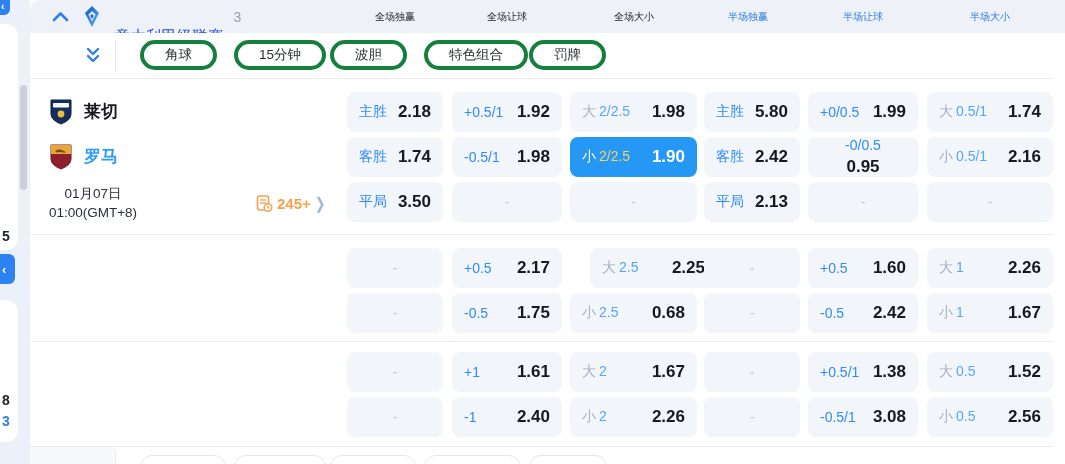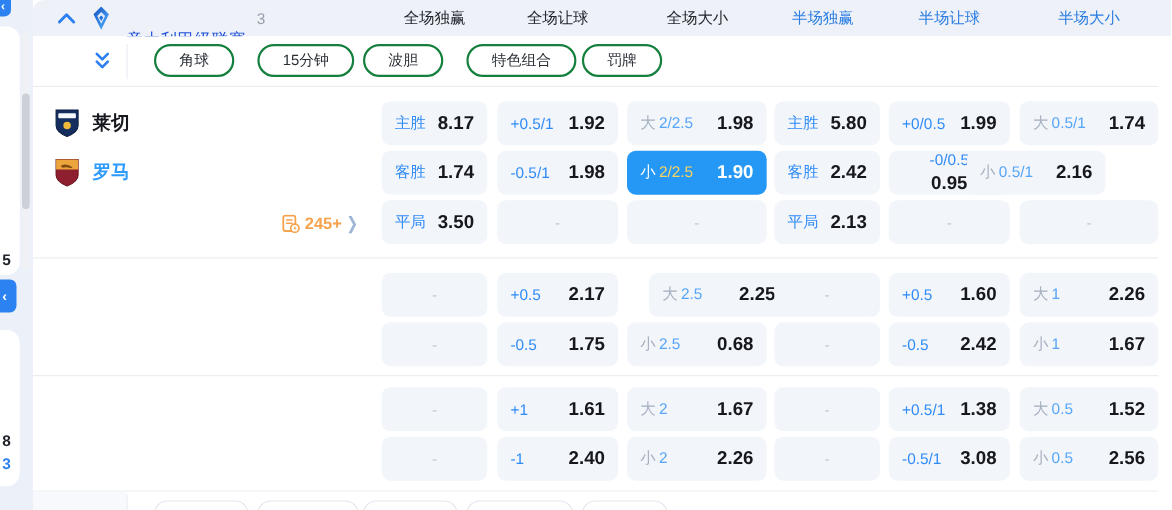--- a/index.html
+++ b/index.html
@@ -19,27 +19,27 @@
   #scroll-track{position:absolute;left:20px;top:30px;width:7px;height:215px;background:#f0f1f4;border-radius:4px;}
   #scroll-thumb{position:absolute;left:20px;top:85px;width:7px;height:105px;background:#cdd0d6;border-radius:4px;cursor:pointer;}
   
   #card{position:absolute;left:30px;top:0;width:1035px;height:464px;background:#fff;border-radius:10px 0 0 0;overflow:hidden;}
   
   #hdr{position:absolute;left:0;top:0;width:100%;height:33px;background:#eef1f8;border-radius:10px 0 0 0;}
   #hdr-left{position:absolute;left:22px;top:0;height:33px;display:flex;align-items:center;gap:14px;}
   #league-title{font-size:15px;font-weight:normal;color:#1d4ed8;letter-spacing:.5px;margin-top:40px;}
   #match-count{font-size:14px;color:#98a0ac;margin-left:-4px;}
   .mkt-hdr{position:absolute;top:0;height:33px;width:130px;display:flex;align-items:center;justify-content:center;
-           font-size:14px;cursor:pointer;}
+           font-size:10px;cursor:pointer;}
   .mkt-hdr.dark{color:#23262c;}
   .mkt-hdr.blue{color:#2a7de1;}
   
   #filter-row{position:absolute;left:0;top:33px;width:100%;height:45px;background:#fff;}
   .vline{position:absolute;left:85px;top:7px;width:1px;height:32px;background:#e8ebf1;}
-  .pill{position:absolute;top:7px;height:30px;border:2px solid #15803d;border-radius:16px;background:#fff;
+  .pill{position:absolute;top:7px;height:30px;border:4px solid #15803d;border-radius:16px;background:#fff;
         display:inline-flex;align-items:center;padding:0 21px;font-size:13.5px;color:#2a2e35;cursor:pointer;box-sizing:border-box;}
   
   .hdivider{position:absolute;left:0;width:1023px;height:1px;background:#e9ebf0;}
   
   .badge{position:absolute;left:20px;width:22px;height:26px;}
   .badge svg{display:block;}
   .team-name{position:absolute;left:54px;font-size:17px;font-weight:bold;color:#16181d;line-height:24px;}
   .team-name.away{color:#2e9bff;cursor:pointer;}
   #match-datetime{position:absolute;left:2px;top:184px;width:122px;text-align:center;font-size:13.5px;color:#2b2f36;line-height:19px;}
   #more-markets{position:absolute;left:226px;top:192px;height:22px;display:flex;align-items:center;gap:4px;cursor:pointer;}
@@ -151,39 +151,43 @@
 
   <div class="badge" style="top:144px;">
     <svg width="22" height="26" viewBox="0 0 22 26">
       <path d="M1 1 H21 V15 Q21 21 11 25 Q1 21 1 15 Z" fill="#8e1f2f" stroke="#6d1523" stroke-width="1"></path>
       <path d="M1 1 H21 V10 H1 Z" fill="#eca43c"></path>
       <path d="M5 7 Q8 4.5 12 6 Q15 7 16 8.5 L14 8.8 Q10 7.5 7 8.6 Z" fill="#7d4a12"></path>
     </svg>
   </div>
   <div class="team-name away" style="top:145px;">罗马</div>
 
+  <div id="match-datetime">
+    <div>01月07日</div>
+    <div>01:00(GMT+8)</div>
+  </div>
 
   <div id="more-markets">
     <span class="icn">
       <svg width="17" height="17" viewBox="0 0 17 17">
         <rect x="1.5" y="1" width="11" height="14" rx="2" fill="none" stroke="#f7a24c" stroke-width="1.6"></rect>
         <line x1="4" y1="5" x2="10" y2="5" stroke="#f7a24c" stroke-width="1.4"></line>
         <line x1="4" y1="8" x2="10" y2="8" stroke="#f7a24c" stroke-width="1.4"></line>
         <circle cx="12" cy="12.5" r="3.8" fill="#fff" stroke="#f7a24c" stroke-width="1.5"></circle>
         <polyline points="12,10.8 12,12.6 13.4,13.3" fill="none" stroke="#f7a24c" stroke-width="1.2"></polyline>
       </svg>
     </span>
     <span class="mm-txt">245+</span>
     <span class="mm-arrow">❯</span>
   </div>
 
   <div id="odds-layer">
       <div class="cell" style="left: 317px; top: 92px; width: 96px;">
         <span class="lbl">主胜</span>
-        <span class="val">8.17</span>
+        <span class="val">2.18</span>
       </div>
       <div class="cell" style="left: 422px; top: 92px; width: 110px;">
         <span class="lbl">+0.5/1</span>
         <span class="val">1.92</span>
       </div>
       <div class="cell" style="left: 540px; top: 92px; width: 127px;">
         <span class="lbl"><span class="ou-side">大</span><span class="ou-line">2/2.5</span></span>
         <span class="val">1.98</span>
       </div>
       <div class="cell" style="left: 674px; top: 92px; width: 96px;">
@@ -211,21 +215,21 @@
         <span class="val">1.90</span>
       </div>
       <div class="cell" style="left: 674px; top: 137px; width: 96px;">
         <span class="lbl">客胜</span>
         <span class="val">2.42</span>
       </div>
       <div class="cell" style="left: 778px; top: 137px; width: 110px; flex-direction: column;">
         <span class="lbl">-0/0.5</span>
         <span class="val">0.95</span>
       </div>
-      <div class="cell" style="left: 849px; top: 137px; width: 126px;">
+      <div class="cell" style="left: 897px; top: 137px; width: 126px;">
         <span class="lbl"><span class="ou-side">小</span><span class="ou-line">0.5/1</span></span>
         <span class="val">2.16</span>
       </div>
       <div class="cell" style="left: 317px; top: 182px; width: 96px;">
         <span class="lbl">平局</span>
         <span class="val">3.50</span>
       </div>
       <div class="cell dash-cell" style="left: 422px; top: 182px; width: 110px;">
         <span class="dash">-</span>
       </div>

